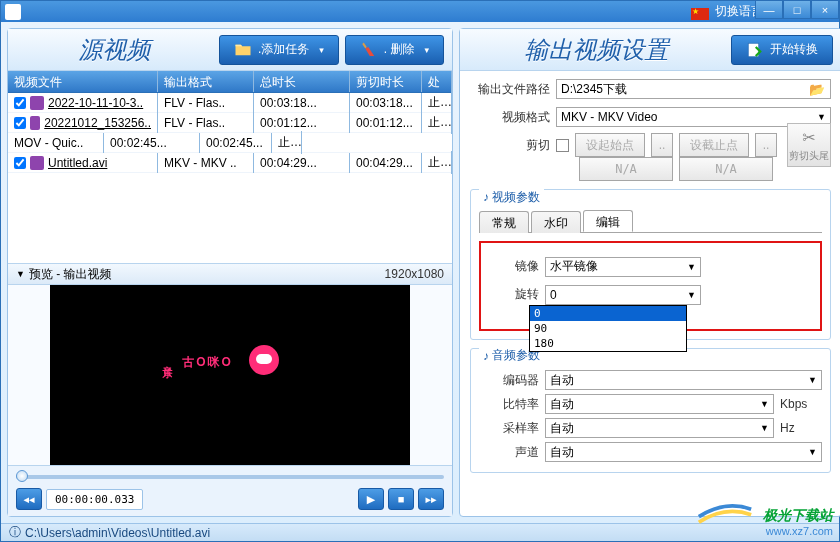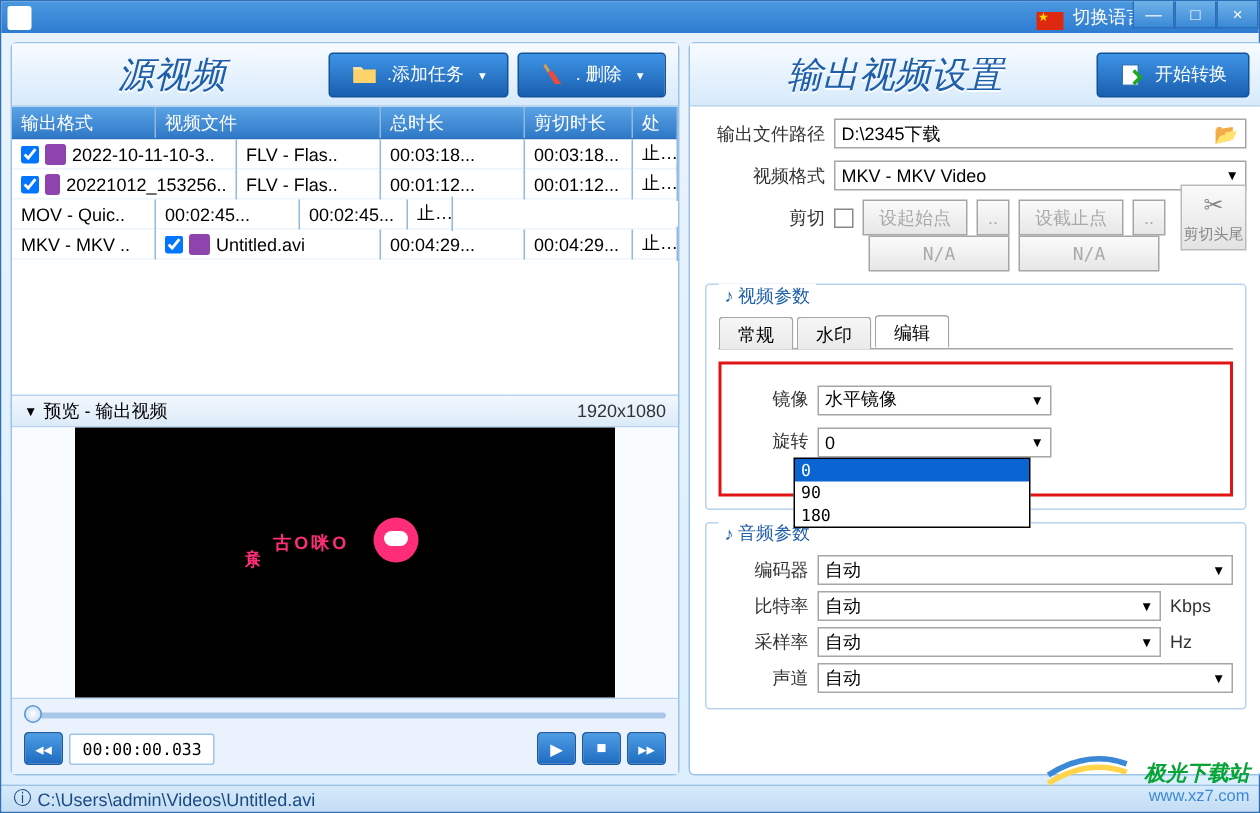--- a/index.html
+++ b/index.html
@@ -20,21 +20,21 @@
 .panel-title { font-family: "KaiTi","STKaiti",serif; font-size: 24px; color: #1f5faa; font-style: italic; text-shadow: 0 1px 0 #fff; flex: 1; }
 .big-btn { height: 30px; background: linear-gradient(#3e94e6,#1a5fb0); border: 1px solid #14539a; border-radius: 3px; color: #fff; display: flex; align-items: center; padding: 0 14px; gap: 6px; font-size: 14px; cursor: pointer; }
 .big-btn .ico { width: 18px; height: 18px; display: block; }
 .big-btn .chev { font-size: 9px; margin-left: 4px; }
 .left-body { flex: 1; display: flex; flex-direction: column; overflow: hidden; position: relative; }
 .grid-hd { height: 22px; background: linear-gradient(#5ba4e6,#2f78c7); color: #fff; display: flex; border-bottom: 1px solid #2a6fb7; }
 .cell { border-right: 1px solid #8fb9e0; padding: 3px 6px; overflow: hidden; white-space: nowrap; text-overflow: ellipsis; }
 .c0 { flex: 0 0 150px; } .c1 { flex: 0 0 96px; } .c2 { flex: 0 0 96px; } .c3 { flex: 0 0 72px; } .c4 { flex: 0 0 30px; }
 .rows { background: #fff; }
 .row { height: 20px; display: flex; align-items: center; border-bottom: 1px solid #eef4fb; }
-.row .c0 { display: flex; align-items: center; gap: 4px; }
+.row .c0 { display: flex; align-items: center; gap: 4px; text-decoration: underline; }
 .row input[type=checkbox] { width: 12px; height: 12px; }
 .file-ico { width: 14px; height: 14px; background: #8e44ad; border-radius: 2px; display: inline-block; }
 .preview-bar { height: 22px; background: linear-gradient(#f2f8fe,#dceaf8); border-top: 1px solid #b8d4ee; border-bottom: 1px solid #b8d4ee; display: flex; align-items: center; padding: 0 8px; }
 .preview-bar .tri { font-size: 9px; margin-right: 4px; }
 .preview-bar .dim { margin-left: auto; color: #333; }
 .preview { flex: 1; background: #f8fbff; display: flex; align-items: center; justify-content: center; position: relative; }
 .video { width: 360px; height: 180px; background: #000; position: relative; }
 .logo { position: absolute; top: 60px; left: 110px; color: #ff2d78; font-weight: bold; font-size: 22px; letter-spacing: 2px; }
 .logo .badge { display: inline-block; width: 30px; height: 30px; background: #ff2d78; border-radius: 50%; vertical-align: middle; margin-left: 8px; position: relative; }
 .logo .badge::after { content: ""; position: absolute; left: 7px; top: 9px; width: 16px; height: 10px; background: #fff; border-radius: 5px; }
@@ -118,22 +118,22 @@
                 <path fill="#d79b4a" d="M5 2l4 6-2 2-4-6z"></path>
                 <path fill="#e74c3c" d="M7 10l6 10h6l-8-12z"></path>
               </svg>
       </span>
       <span>. 删除</span>
       <span class="chev">▾</span>
     </div>
    </div>
    <div class="left-body">
     <div class="grid-hd">
+     <div class="cell c0">视频文件</div>
      <div class="cell c1">输出格式</div>
-     <div class="cell c0">视频文件</div>
      <div class="cell c2">总时长</div>
      <div class="cell c3">剪切时长</div>
      <div class="cell c4">处</div>
     </div>
     <div class="rows">
      <div class="row">
        <div class="cell c0">
                 <input type="checkbox" checked="" style="">
                 <span class="file-ico"></span>
                 <span>2022-10-11-10-3..</span>
@@ -154,26 +154,26 @@
        <div class="cell c3">00:01:12...</div>
        <div class="cell c4">止..</div>
      </div>
      <div class="row">
        <div class="cell c1">MOV - Quic..</div>
        <div class="cell c2">00:02:45...</div>
        <div class="cell c3">00:02:45...</div>
        <div class="cell c4">止..</div>
      </div>
      <div class="row">
-       <div class="cell c1">MKV - MKV ..</div>
        <div class="cell c0">
                 <input type="checkbox" checked="" style="">
                 <span class="file-ico"></span>
                 <span>Untitled.avi</span>
               </div>
+       <div class="cell c1">MKV - MKV ..</div>
        <div class="cell c2">00:04:29...</div>
        <div class="cell c3">00:04:29...</div>
        <div class="cell c4">止..</div>
      </div>
      <div style="height:90px"></div>
     </div>
 
     <div class="preview-bar">
       <span class="tri">▼</span>
       <span>预览 - 输出视频</span>

